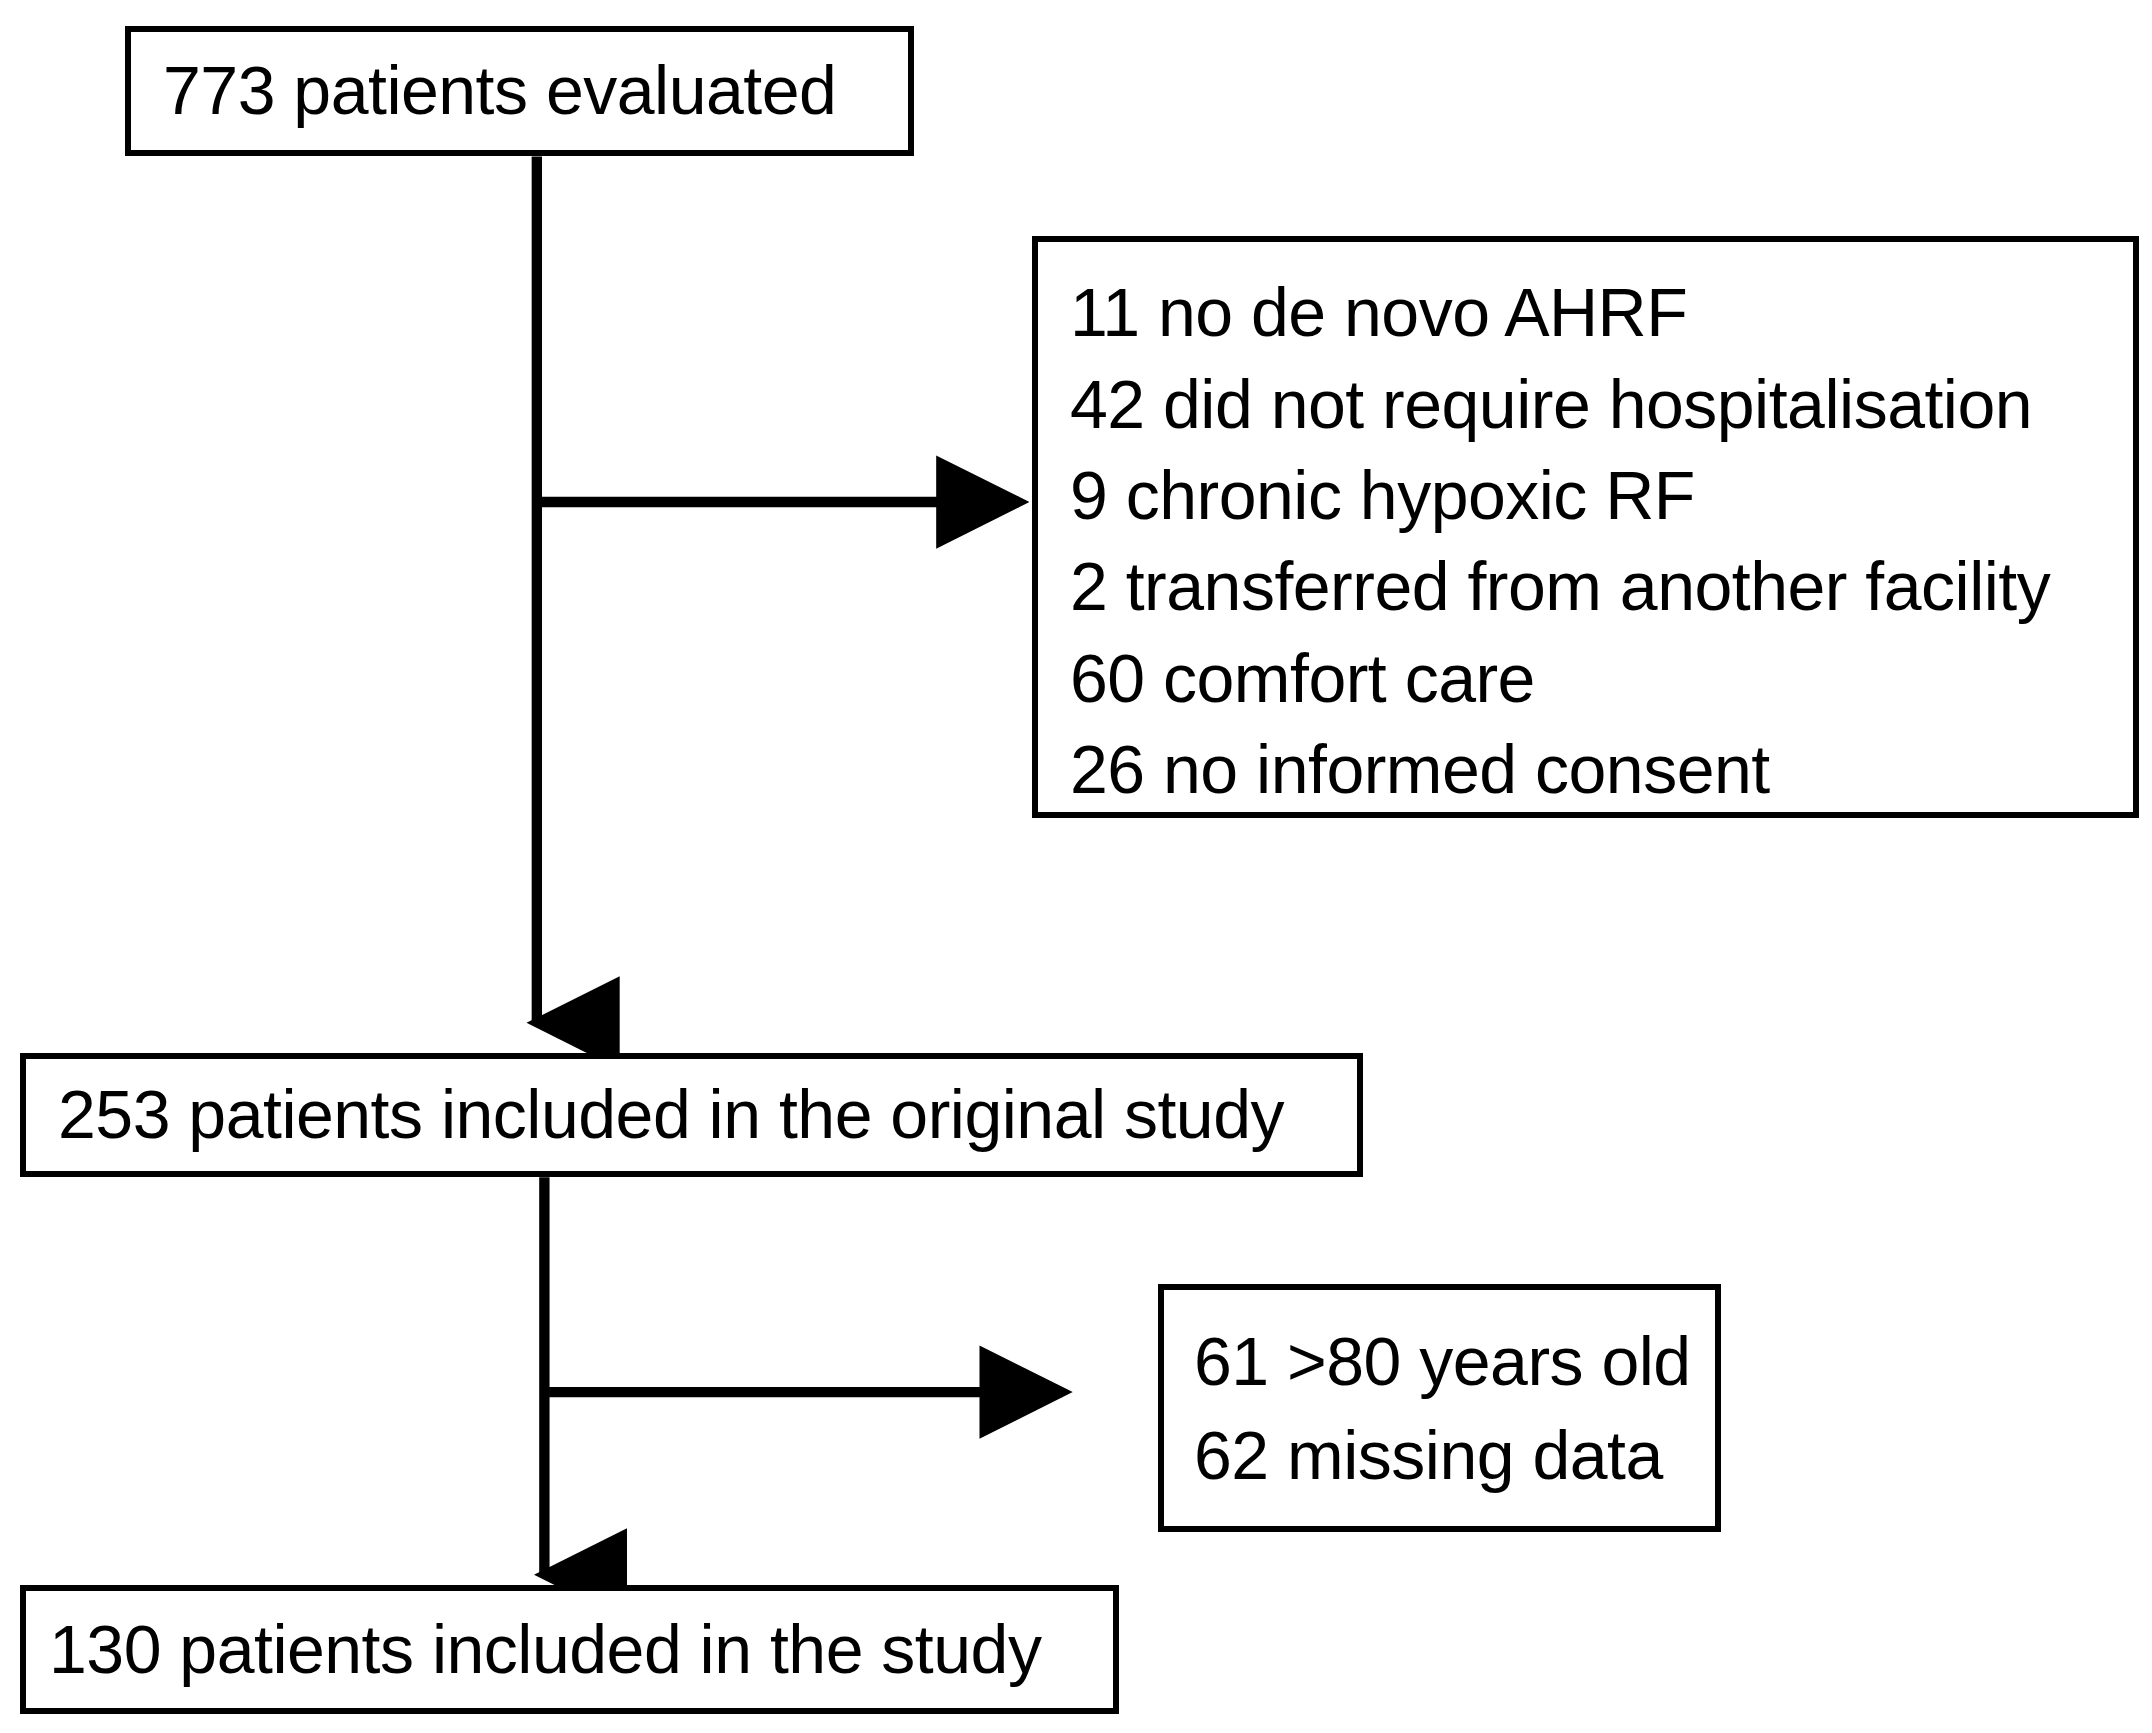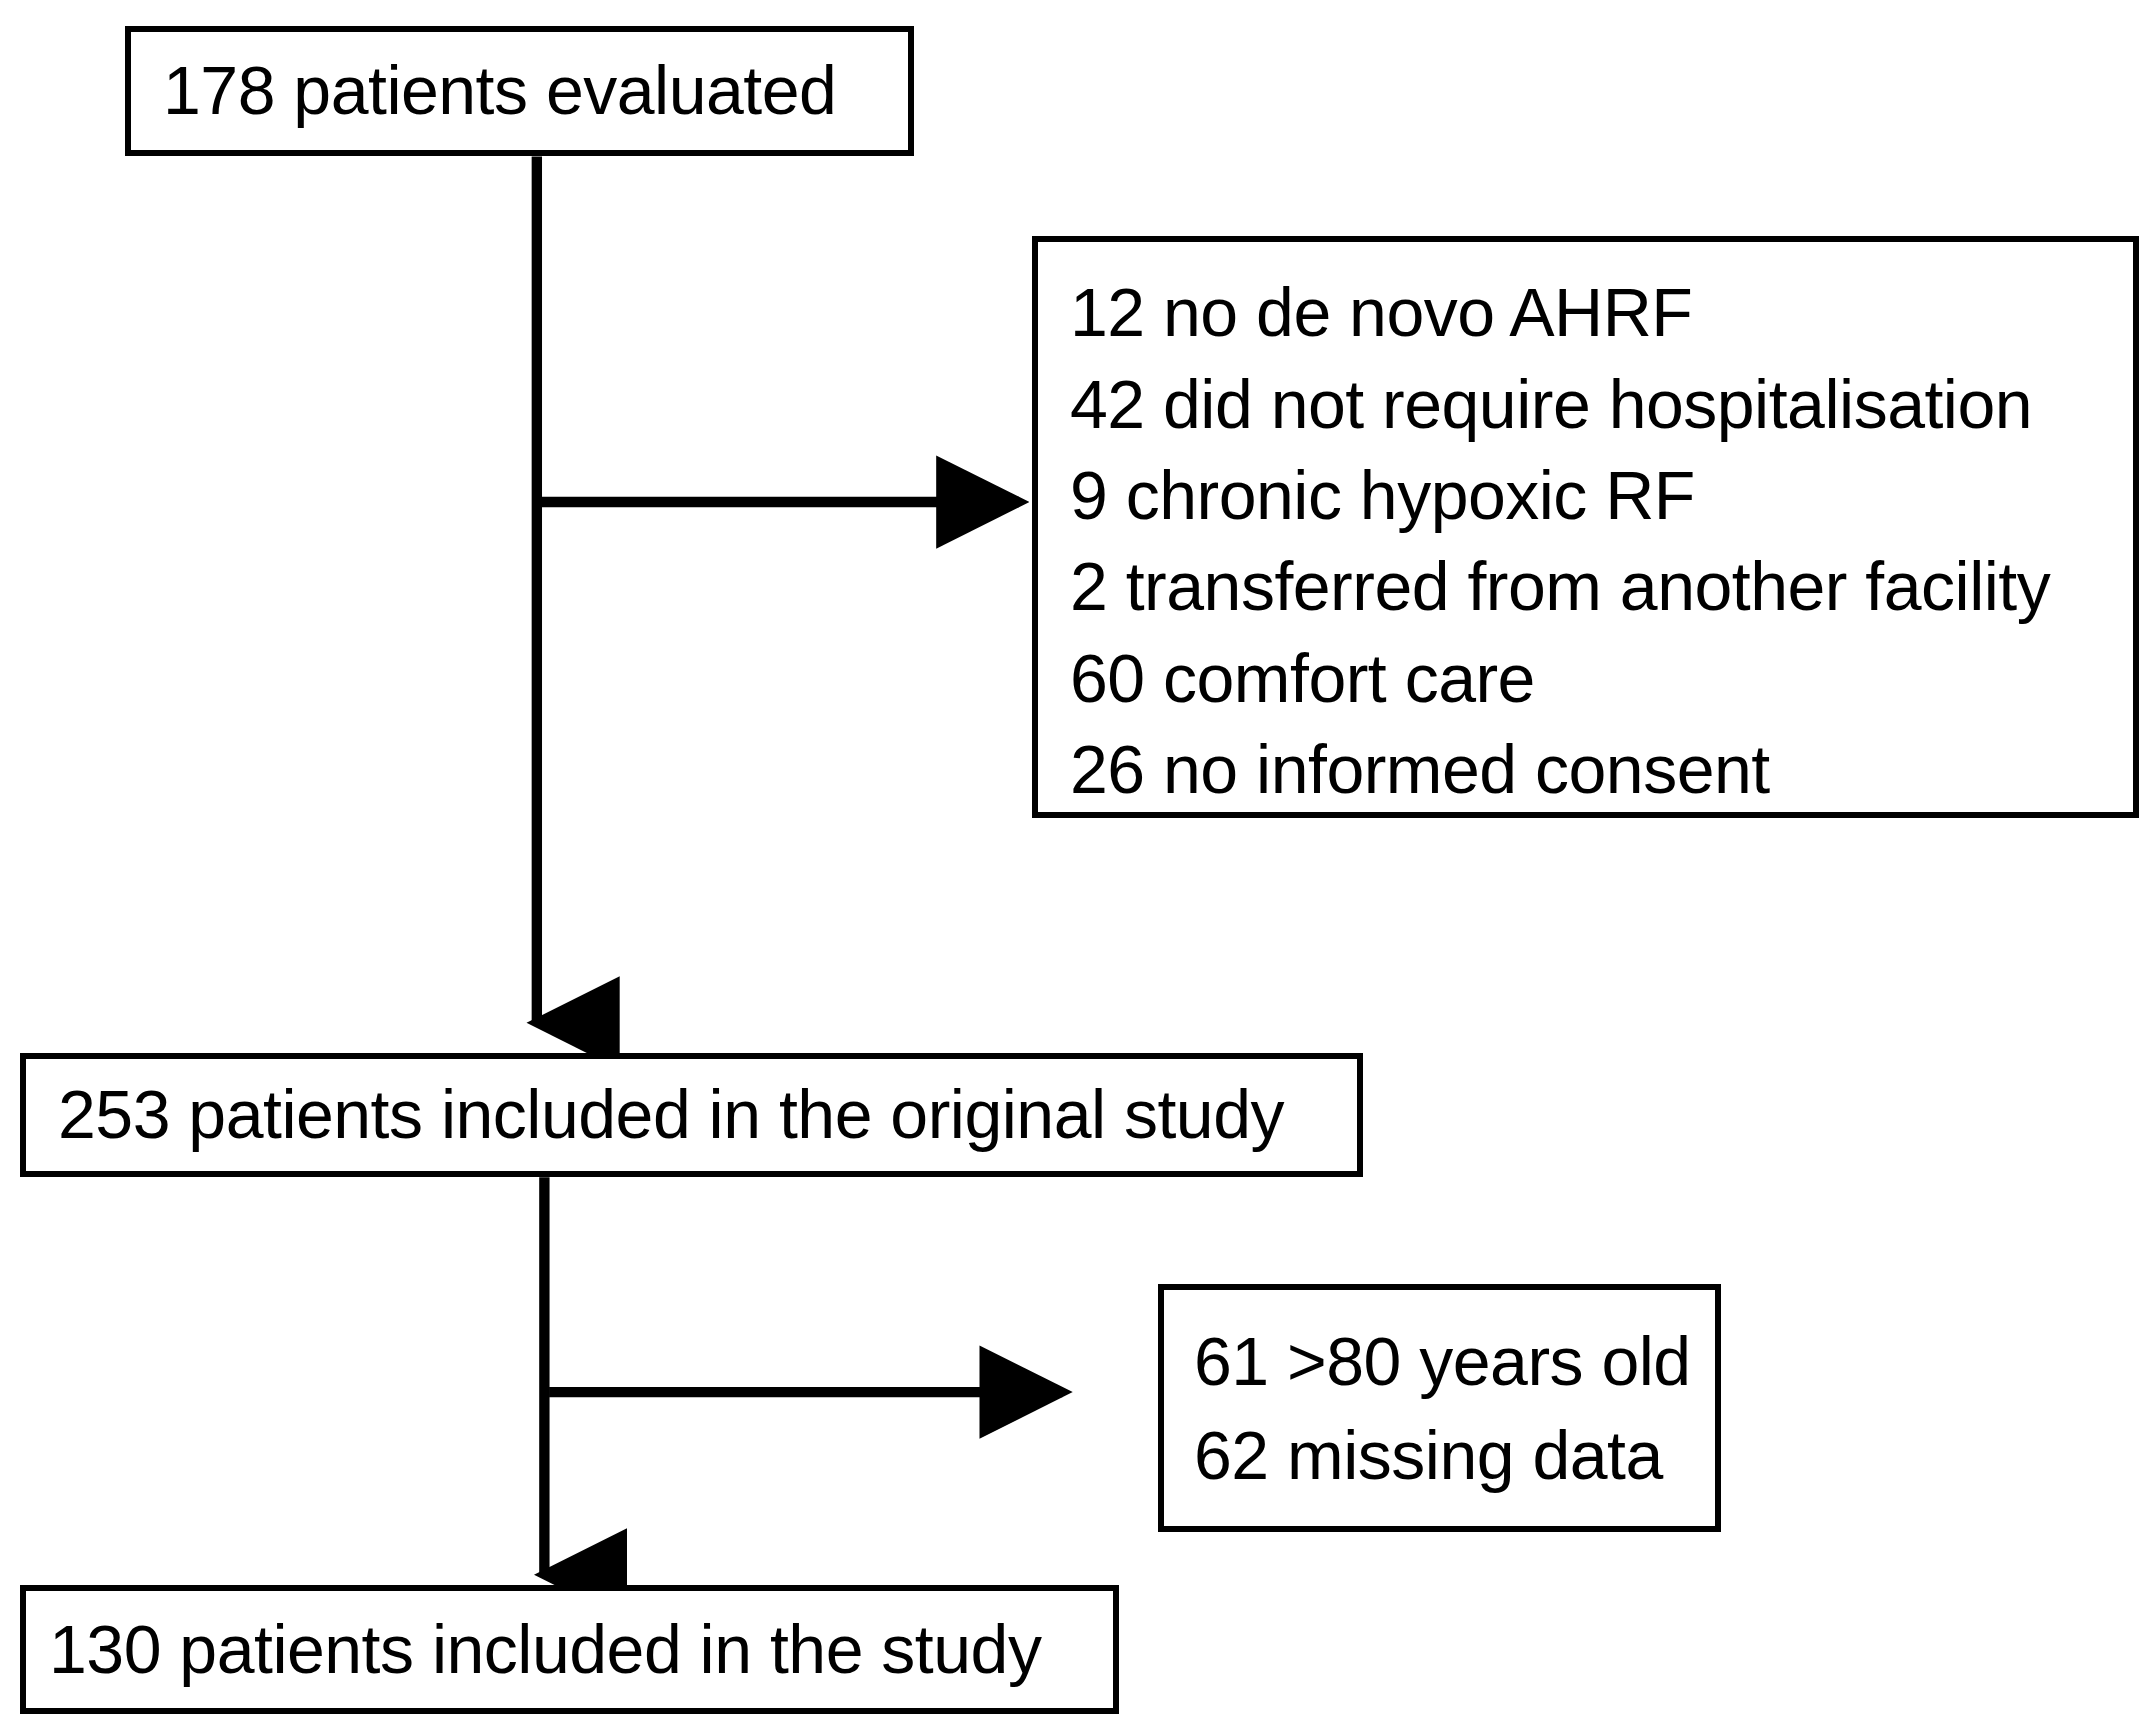--- a/index.html
+++ b/index.html
@@ -91,25 +91,25 @@
     <line x1="570" y1="166" x2="570" y2="1086" stroke="#000000" stroke-width="11" marker-end="url(#arrowhead-down)"></line>
 
     <line x1="575" y1="533" x2="1082" y2="533" stroke="#000000" stroke-width="11" marker-end="url(#arrowhead-right)"></line>
 
     <line x1="578" y1="1250" x2="578" y2="1672" stroke="#000000" stroke-width="11" marker-end="url(#arrowhead-down)"></line>
 
     <line x1="583" y1="1478" x2="1128" y2="1478" stroke="#000000" stroke-width="11" marker-end="url(#arrowhead-right)"></line>
   </svg>
 
   <div class="node-box" id="node-evaluated">
-    <div class="node-text">178 patients evaluated</div>
+    <div class="node-text">773 patients evaluated</div>
   </div>
 
   <div class="node-box multi-line" id="node-exclusions-1">
-    <div class="node-text">12 no de novo AHRF</div>
+    <div class="node-text">11 no de novo AHRF</div>
     <div class="node-text">42 did not require hospitalisation</div>
     <div class="node-text">9 chronic hypoxic RF</div>
     <div class="node-text">2 transferred from another facility</div>
     <div class="node-text">60 comfort care</div>
     <div class="node-text">26 no informed consent</div>
   </div>
 
   <div class="node-box" id="node-original-study">
     <div class="node-text">253 patients included in the original study</div>
   </div>

